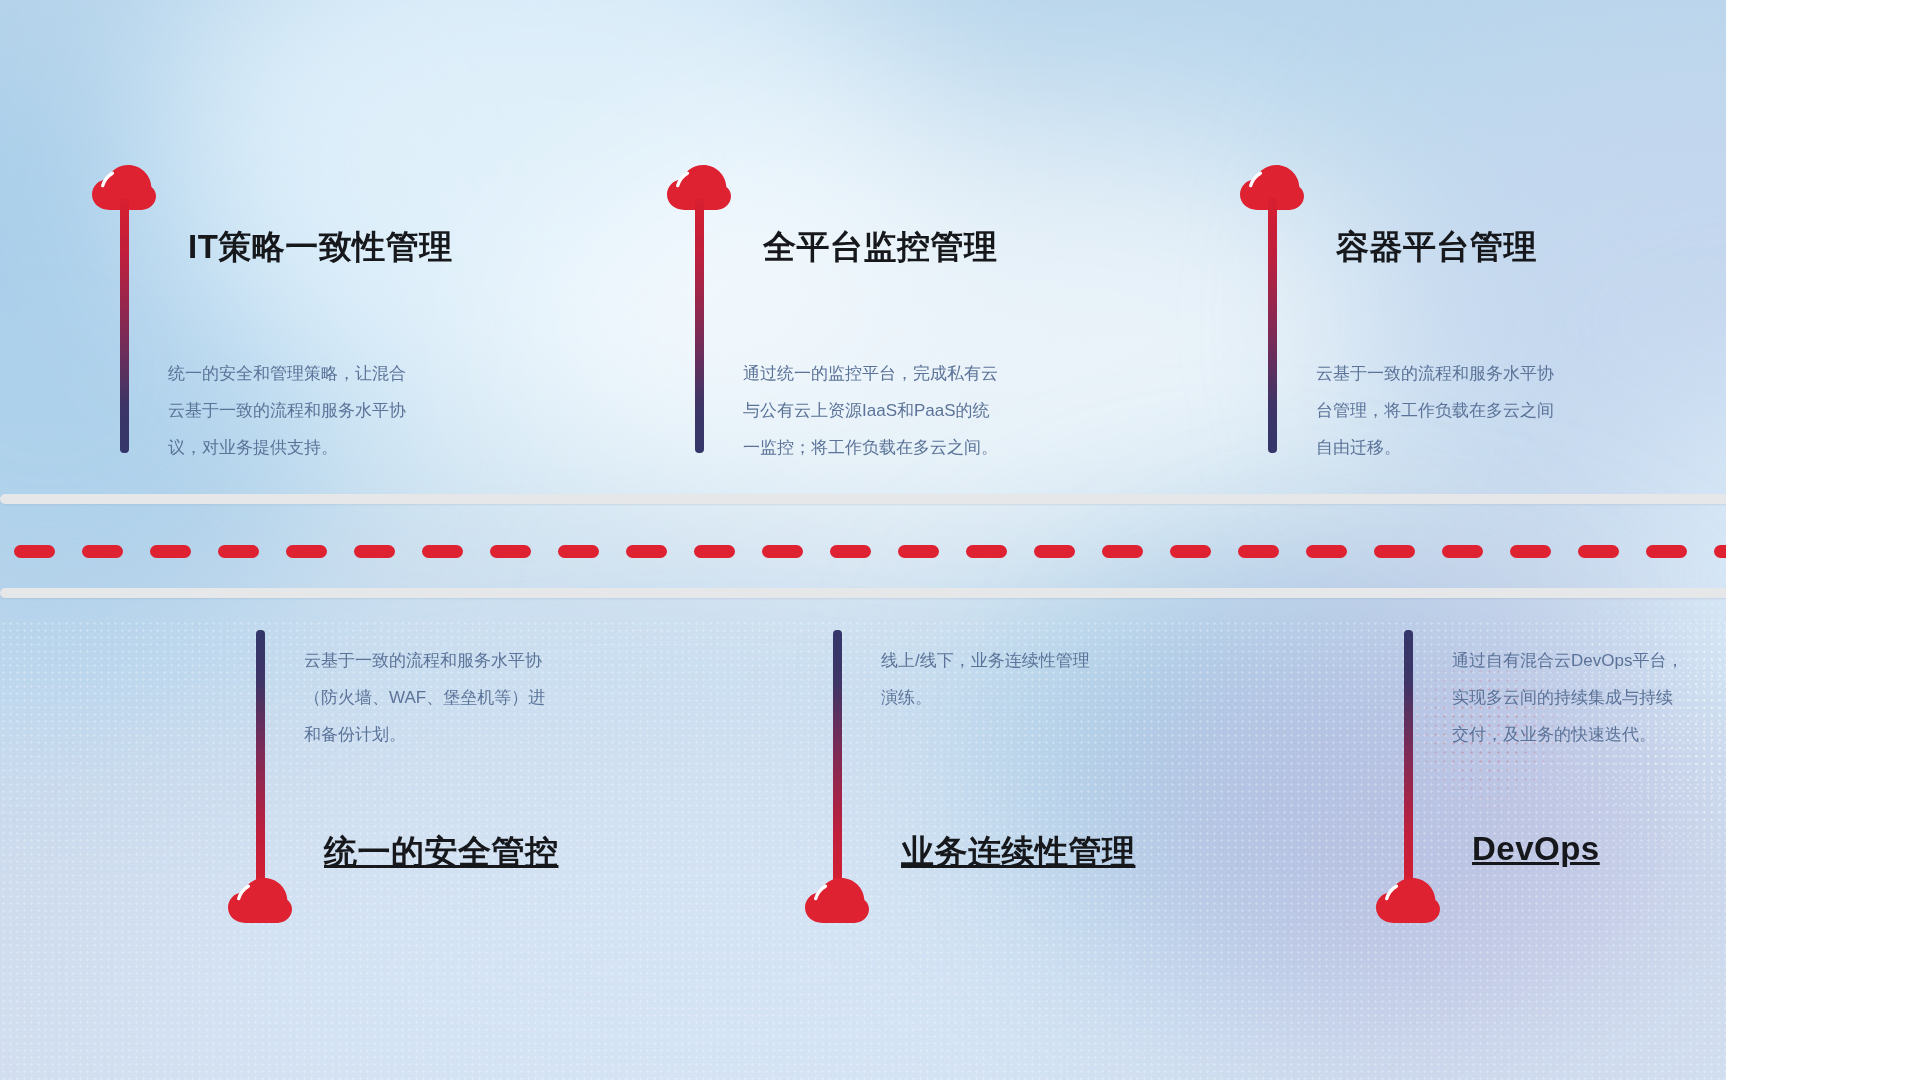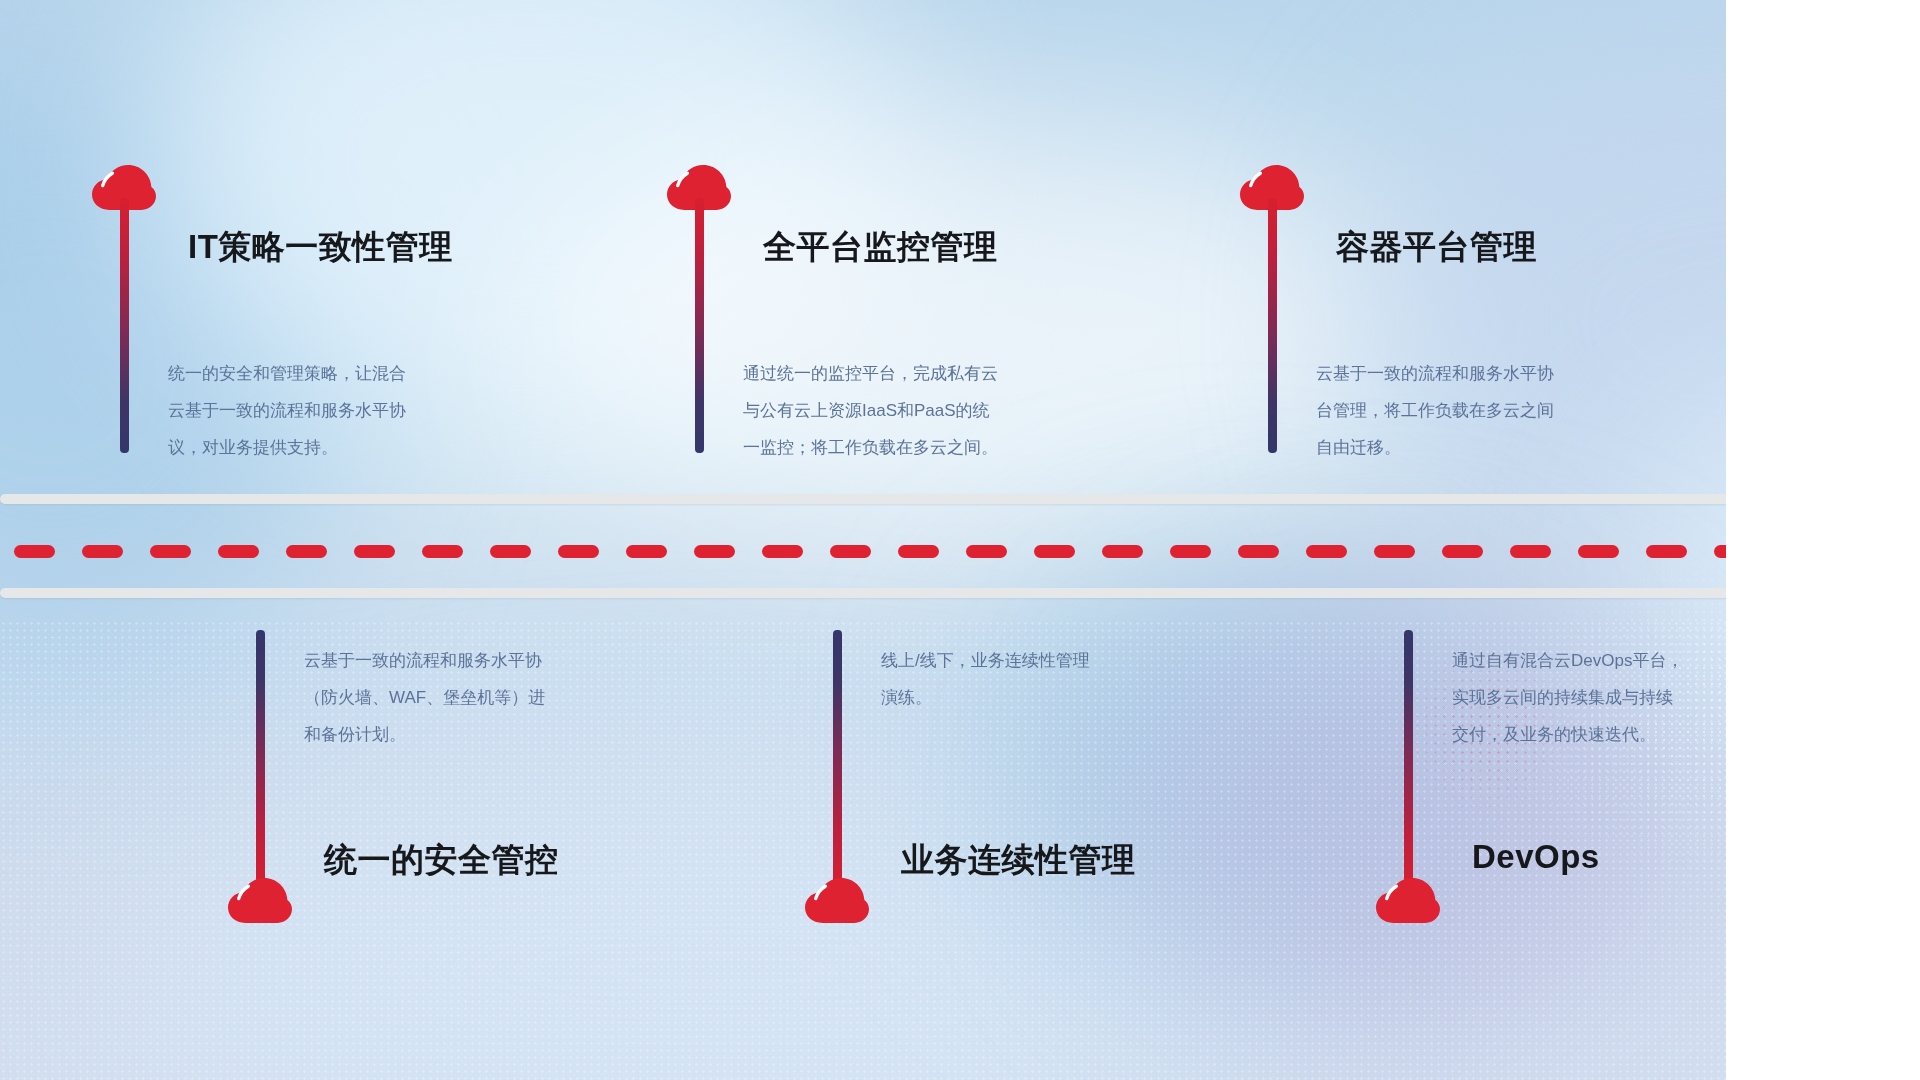--- a/index.html
+++ b/index.html
@@ -177,21 +177,21 @@
 
   
   .top .cloud  { top: 0px;  left: -28px; }
   .top .stem   { top: 33px; left: 0px; height: 255px; }
   .top .card-title { top: 60px; left: 68px; }
   .top .card-body  { top: 190px; left: 48px; }
 
   
   .bot .stem   { top: 0px;   left: 0px; height: 262px; }
   .bot .cloud  { top: 248px; left: -28px; }
-  .bot .card-title { top: 208px; left: 68px; }
+  .bot .card-title { top: 200px; left: 68px; text-decoration: underline; }
   .bot .card-body  { top: 12px;  left: 48px; }
 </style>
 </head>
 <body>
 
 <div id="canvas">
 
   <div class="bg-base"></div>
   <div class="bg-blob blob-c"></div>
   <div class="bg-blob blob-a"></div>

